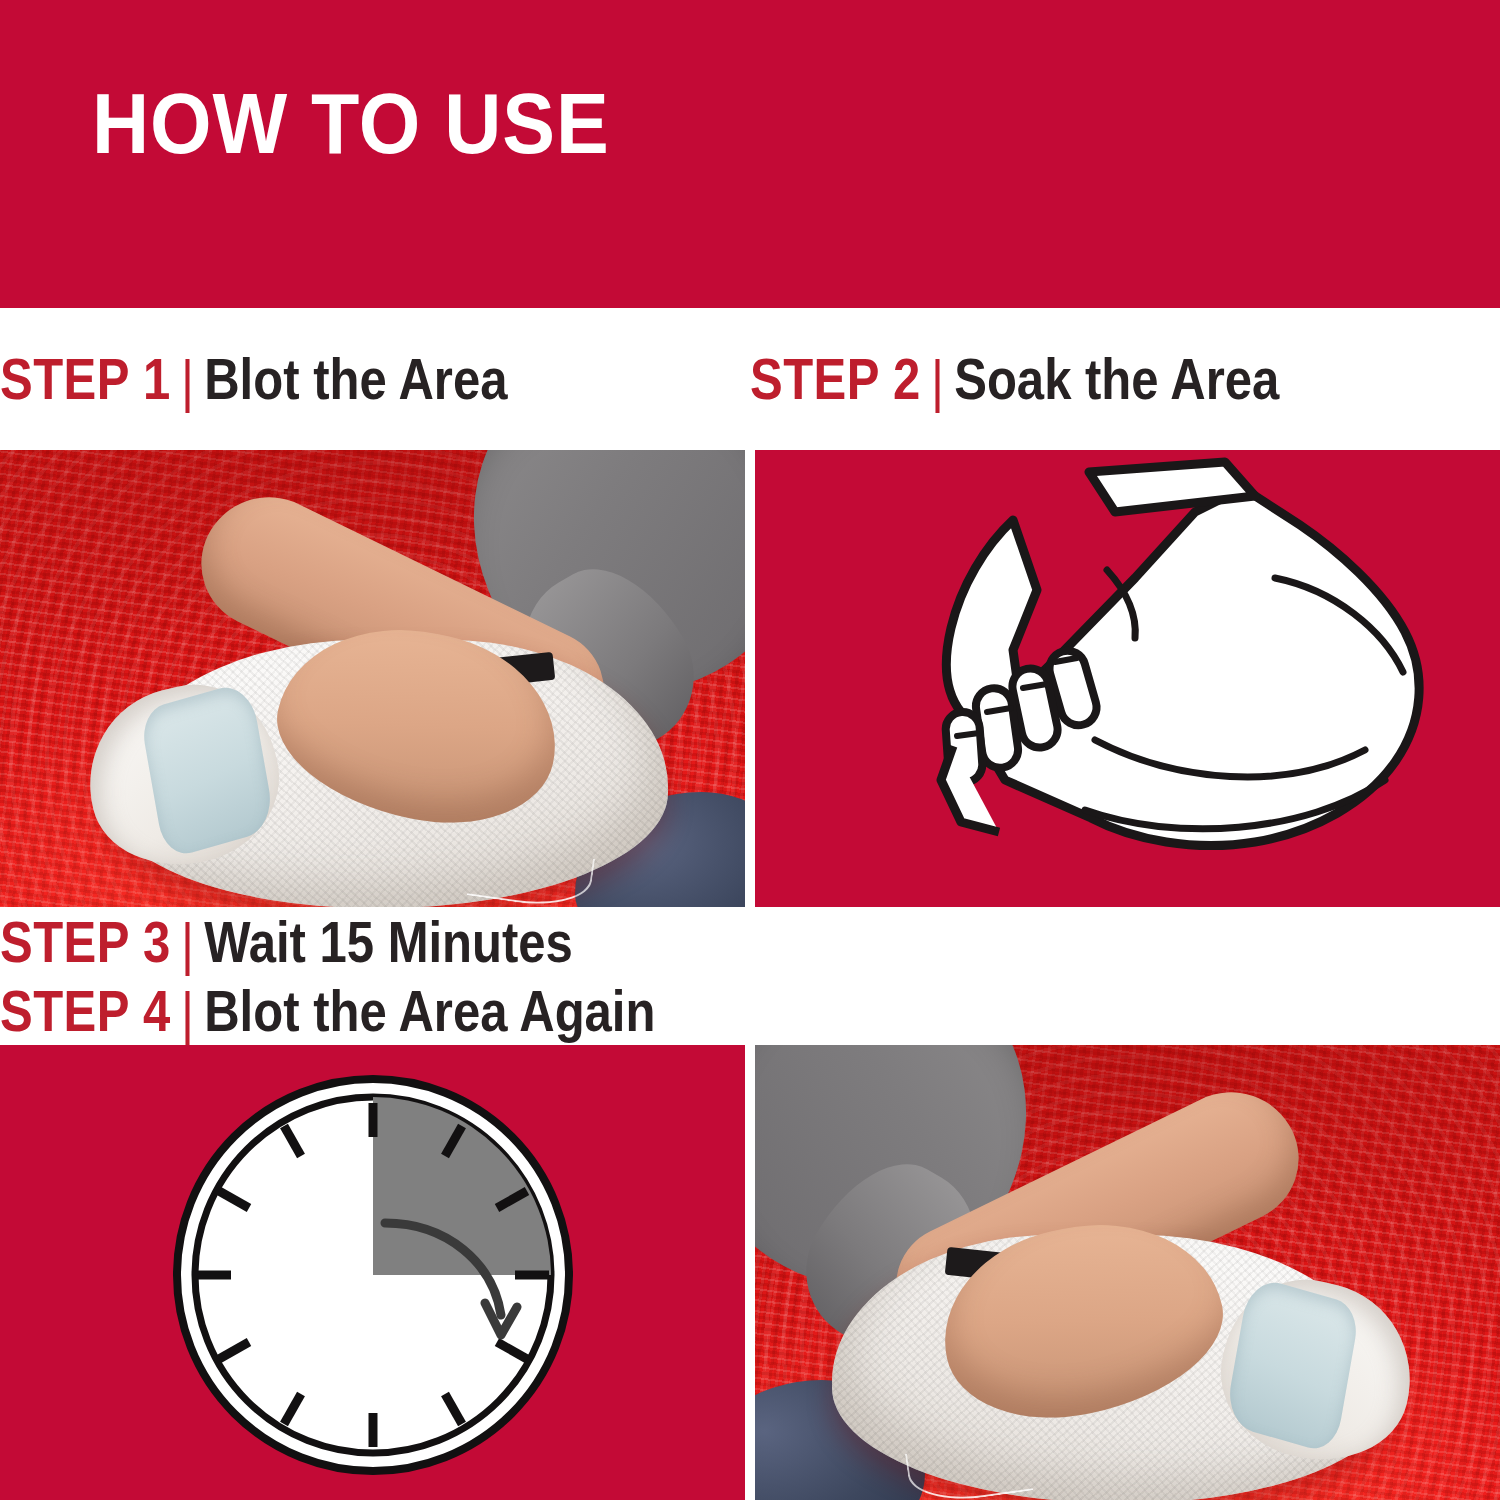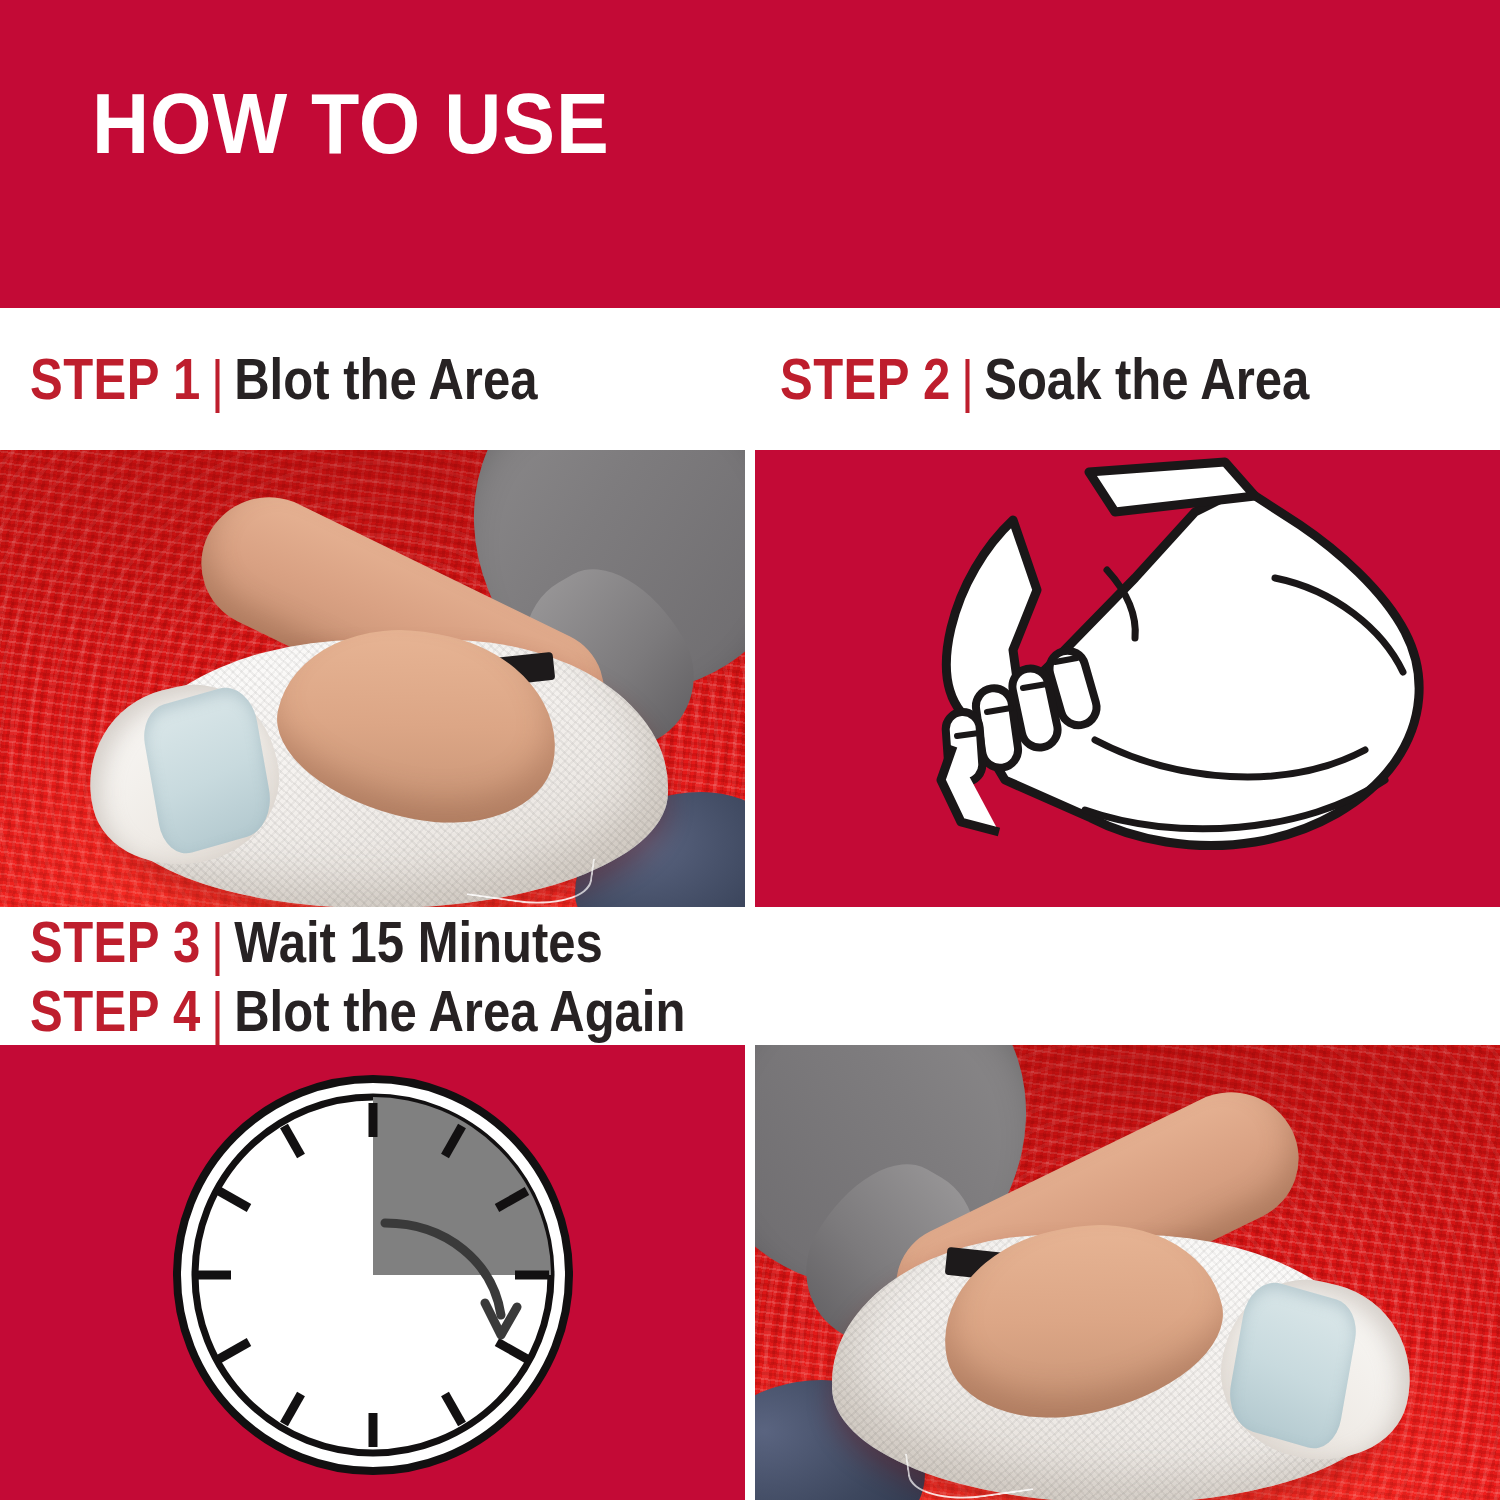--- a/index.html
+++ b/index.html
@@ -50,21 +50,20 @@
   .label-band.row1 { top: 308px; height: 142px; }
   .label-band.row2 { top: 907px; height: 138px; flex-direction: column; }
 
   .label-cell {
     width: 750px;
     height: 100%;
     position: relative;
     display: flex;
     align-items: center;
     box-sizing: border-box;
-    padding-left: 30px;
   }
   .label-line {
     display: flex;
     align-items: baseline;
     white-space: nowrap;
     font-family: "Liberation Sans Narrow", "Liberation Sans", sans-serif;
     font-weight: bold;
     font-size: 57px;
     line-height: 60px;
     transform: scaleX(0.86);

